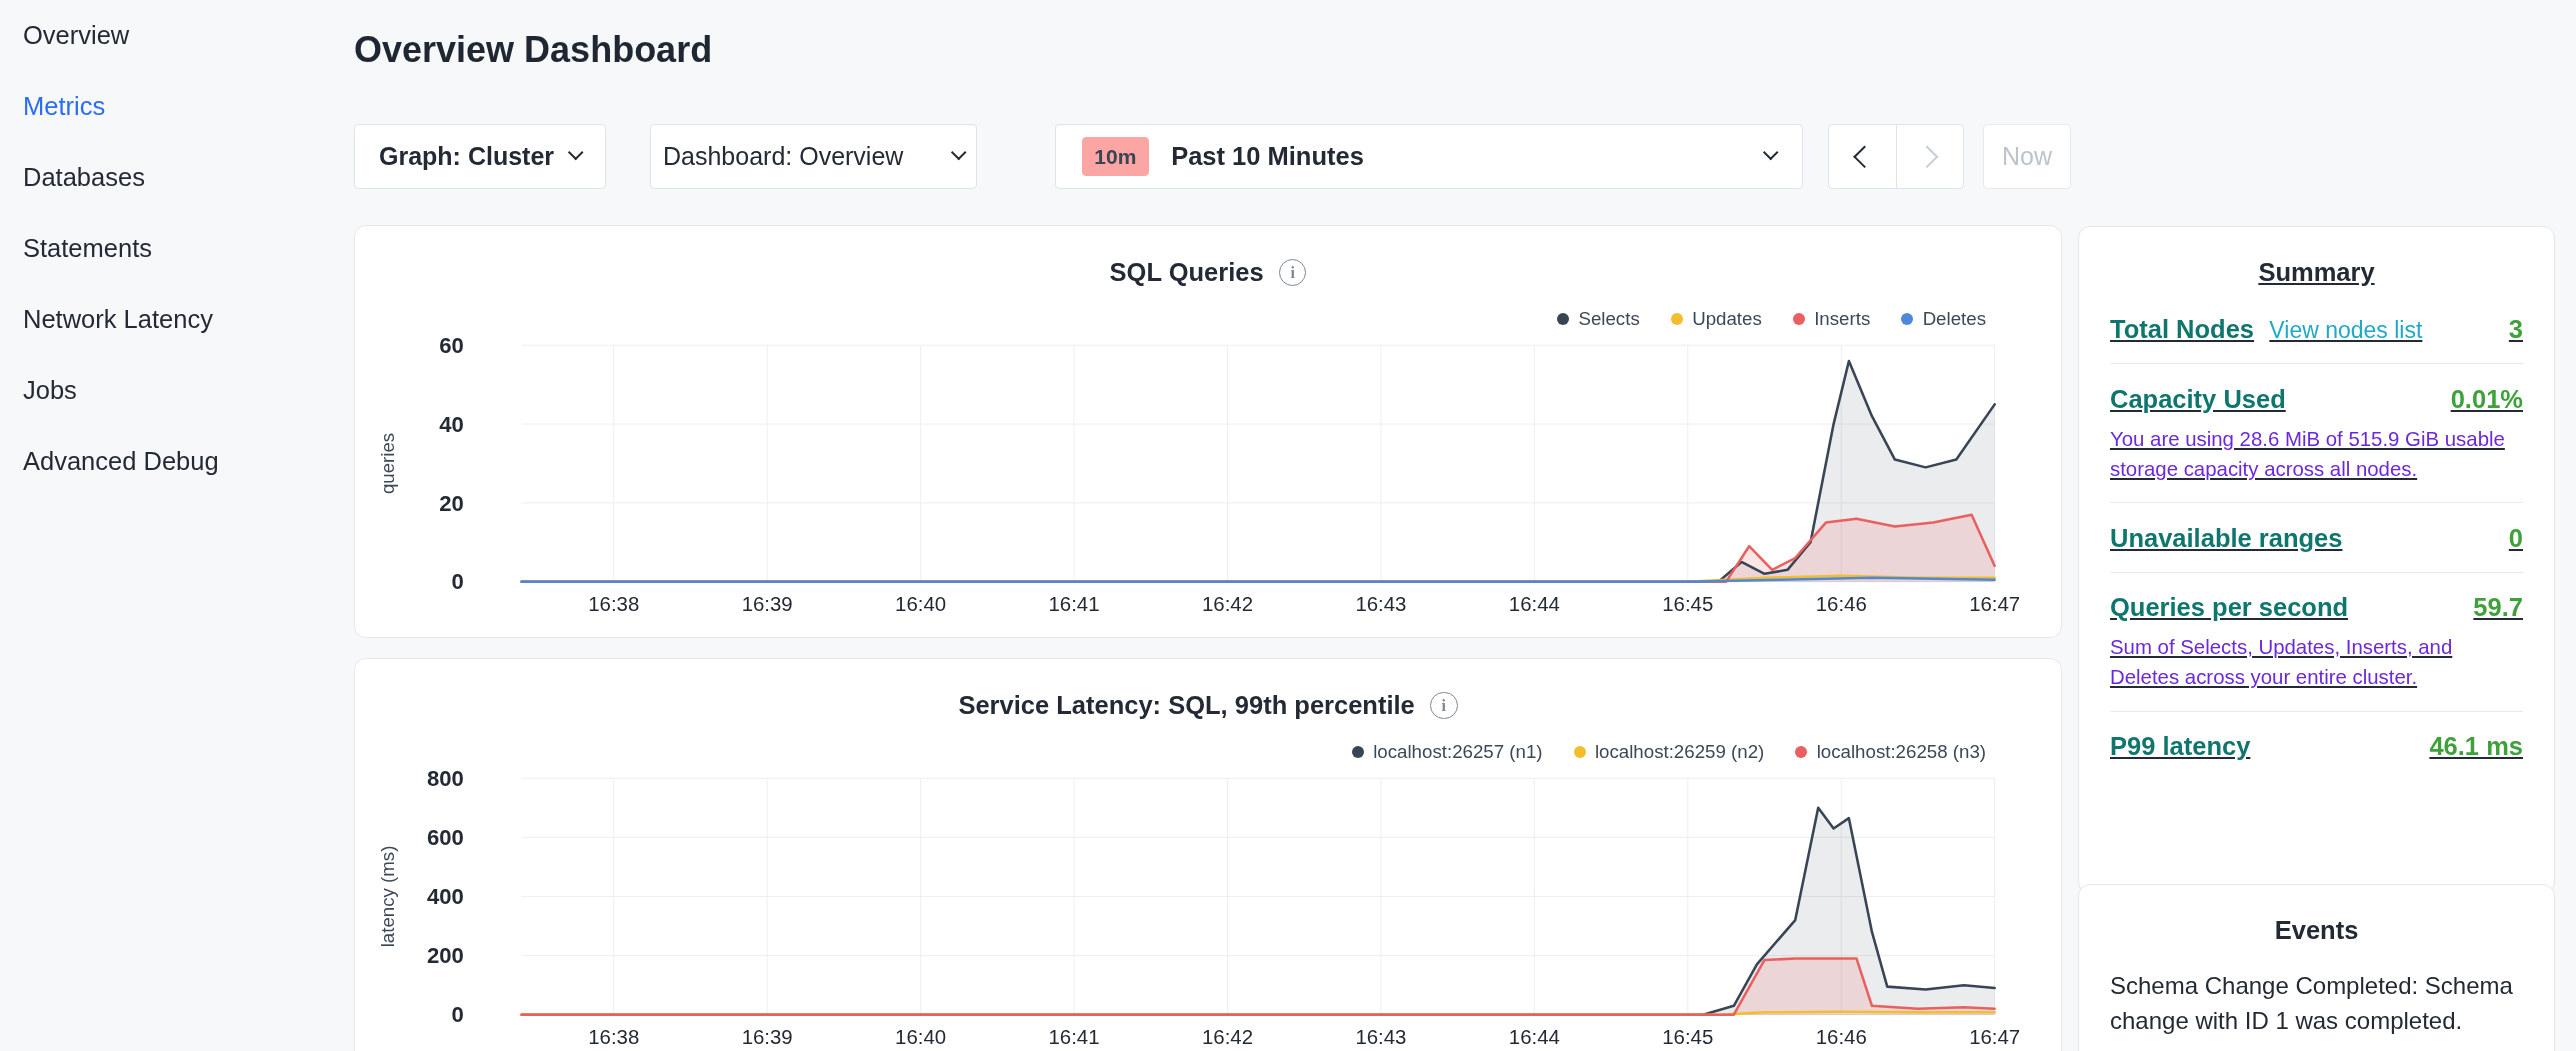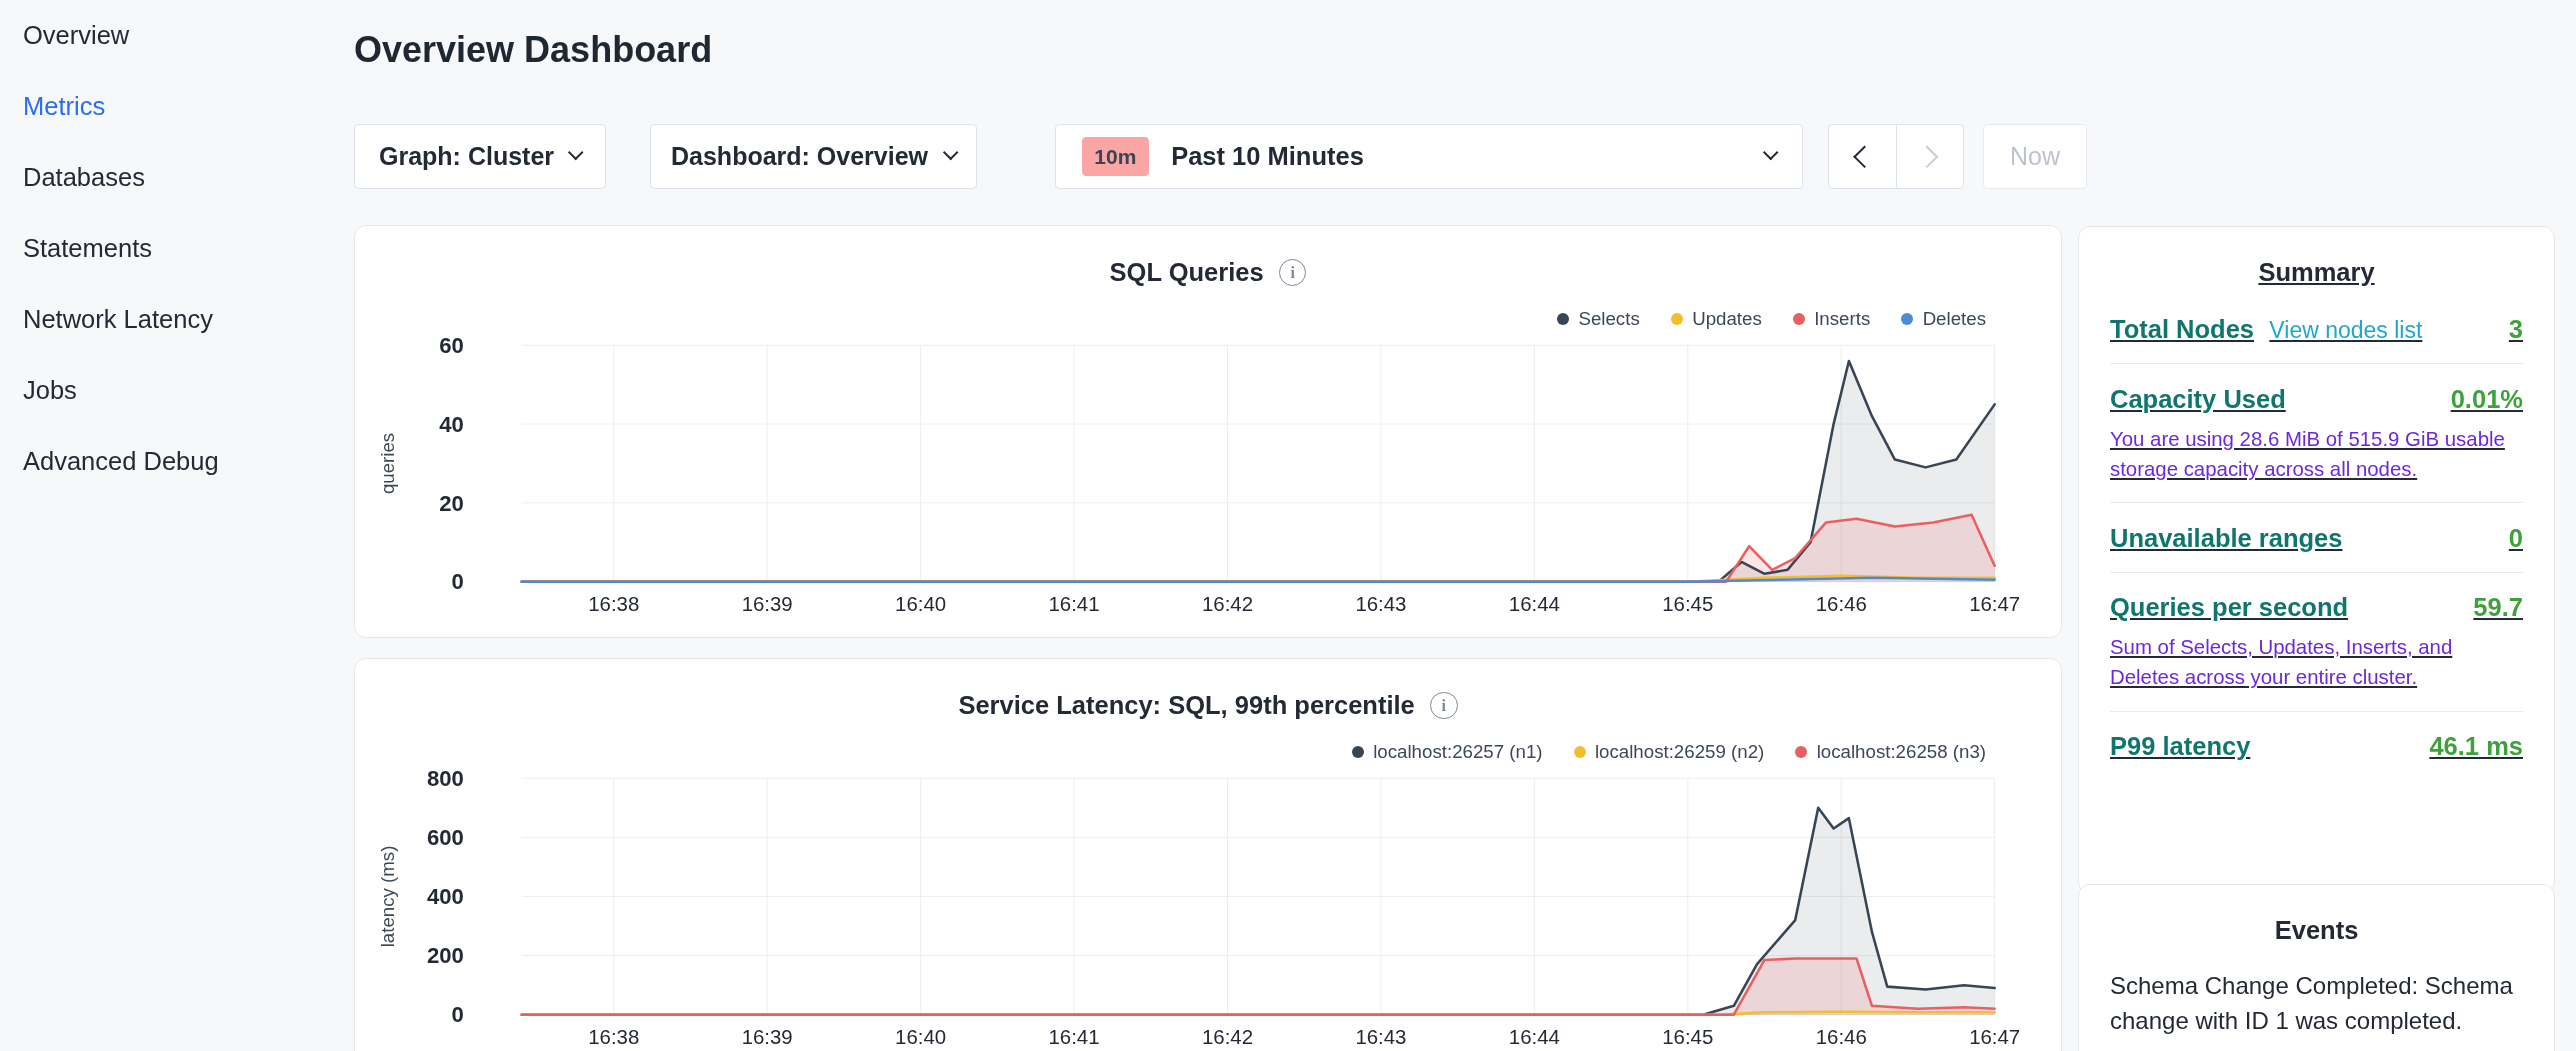--- a/index.html
+++ b/index.html
@@ -14,37 +14,37 @@
   .sidebar-item{height:71px;display:flex;align-items:center;padding-left:23px;
     font-size:25.5px;color:#242a35;cursor:pointer;}
   .sidebar-item.active{color:var(--accent-blue);font-weight:400;}
   
   .page-title{position:absolute;left:354px;top:5px;font-size:36px;font-weight:600;color:#1f2733;}
   
   .ctl{position:absolute;top:112px;height:65px;box-sizing:border-box;background:#fff;
     border:0.9px solid #dde3ea;border-radius:4.3px;display:flex;align-items:center;cursor:pointer;margin-top:12px;}
   .ctl-graph{left:354px;width:252px;padding:0 24px;justify-content:space-between;
     font-size:25px;font-weight:600;}
-  .ctl-dashboard{left:650px;width:327px;padding:0 20px;justify-content:space-between;
-    font-size:25px;font-weight:700;}
+  .ctl-dashboard{left:650px;width:327px;padding:0 12px;justify-content:space-between;
+    font-size:25px;font-weight:400;}
   .ctl-time{left:1055px;width:748px;padding:0 25.5px;gap:22px;}
   .time-badge{background:#fca5a5;border-radius:4.3px;font-size:21px;font-weight:700;
     padding:7.7px 12.8px;color:#394455;}
   .time-label{font-size:25.5px;font-weight:600;}
   .chev{width:11px;height:11px;border-right:2.6px solid #242a35;border-bottom:2.6px solid #242a35;
     transform:rotate(45deg);margin-top:-6.8px;flex:none;}
   .chev.sm{width:9.4px;height:9.4px;border-width:2.1px;}
   .chev.big{width:13.6px;height:13.6px;}
   .chev.left{transform:rotate(135deg);margin:0 0 0 5.1px;}
   .chev.right{transform:rotate(-45deg);border-color:#c7cdd6;margin:0 5.1px 0 0;}
   .ml-auto{margin-left:auto;}
   .ctl-arrows{left:1828px;width:136px;padding:0;}
   .arrow-half{flex:1;height:100%;display:flex;align-items:center;justify-content:center;cursor:pointer;}
   .arrow-half + .arrow-half{border-left:0.9px solid #dde3ea;}
-  .ctl-now{left:1983px;width:104px;justify-content:center;font-size:25px;font-weight:500;
+  .ctl-now{left:1983px;width:88px;justify-content:center;font-size:25px;font-weight:500;
     color:#bcc3cd;border-color:#e6eaef;}
   
   .panel{position:absolute;background:#fff;border:0.9px solid #e3e7ed;border-radius:12px;box-sizing:border-box;}
   .chart-panel-1{left:354px;top:225px;width:1708px;height:413px;}
   .chart-panel-2{left:354px;top:658px;width:1708px;height:417px;}
   .chart-title-row{position:absolute;top:32px;left:0;right:0;display:flex;justify-content:center;
     align-items:center;gap:15.3px;}
   .chart-title{font-size:25.5px;font-weight:700;color:#242a35;}
   .info-icon{width:25.5px;height:25.5px;border-radius:50%;border:1.7px solid #7d8694;color:#7d8694;
     font-size:16px;font-weight:700;display:flex;align-items:center;justify-content:center;

